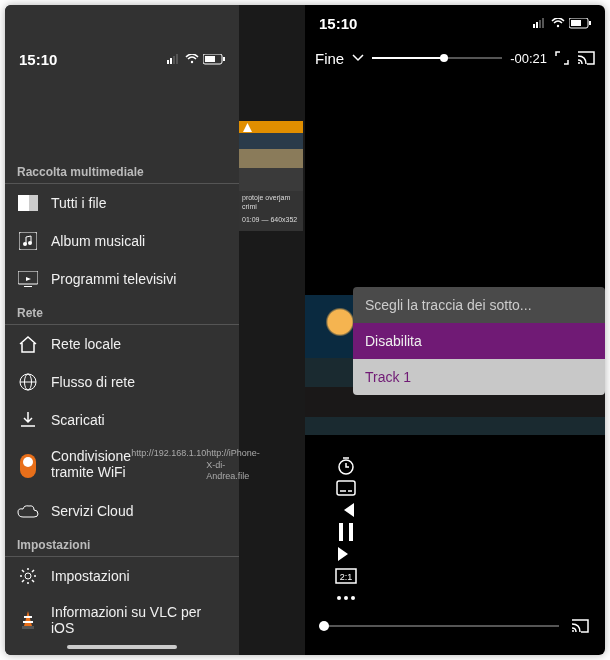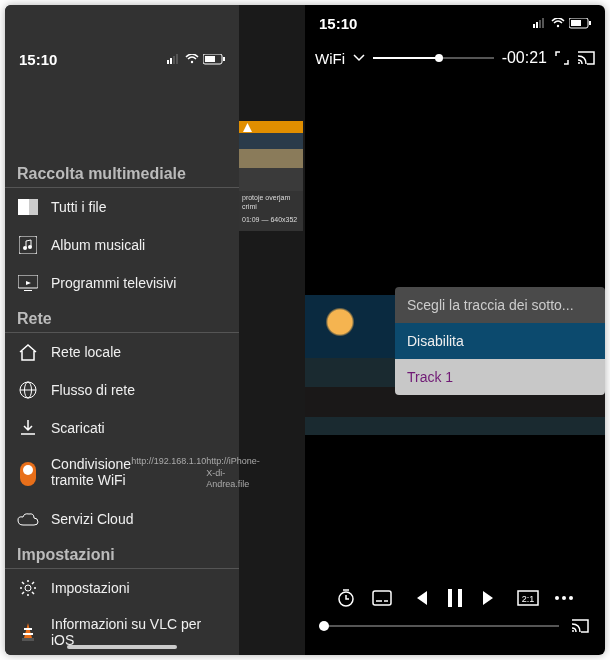--- a/index.html
+++ b/index.html
@@ -46,21 +46,21 @@
     position: absolute; top: -10px; left: 4px; width: 9px; height: 9px;
     background: #fff; clip-path: polygon(50% 0,100% 100%,0 100%);
   }
   .thumb .img {
     height: 58px;
     background: linear-gradient(#2a3b4a 0 28%, #8a7b5a 28% 60%, #3a3a3a 60% 100%);
   }
   .thumb .txt { font-size: 7px; color: #ddd; padding: 2px 3px; line-height: 1.3; }
 
   .section-head {
-    font-size: 16px; font-weight: 600; color: #bbb;
+    font-size: 12px; font-weight: 600; color: #bbb;
     padding: 8px 12px 4px; border-bottom: 1px solid #555;
   }
   .item {
     display: flex; align-items: center; gap: 12px;
     padding: 9px 12px; font-size: 14px; color: #f0f0f0;
   }
   .item .ic {
     width: 22px; height: 20px; display: flex; align-items: center;
     justify-content: center; flex-shrink: 0;
   }
@@ -84,49 +84,49 @@
     flex: 1; height: 2px; background: #555; position: relative;
   }
   .track .fill {
     position: absolute; left: 0; top: 0; height: 100%; width: 55%;
     background: #fff;
   }
   .track .knob {
     position: absolute; top: 50%; left: 55%; transform: translate(-50%,-50%);
     width: 8px; height: 8px; background: #fff; border-radius: 50%;
   }
-  .time { font-size: 16px; }
+  .time { font-size: 13px; }
 
   .video {
     position: absolute; top: 290px; left: 0; right: 0; height: 140px;
     background: linear-gradient(#0a2a40 0 45%, #1a2a30 45% 100%);
     overflow: hidden;
   }
   .stage-light {
     position:absolute; left:18px; top:10px; width:34px; height:34px;
     background: radial-gradient(circle,#f5b450 0 50%, transparent 60%);
     border-radius:50%;
   }
   .stage-band {
     position:absolute; left:0; right:0; bottom:18px; height:30px;
     background:#1a1818;
   }
 
   .popup {
-    position: absolute; right: 0; top: 282px; width: 210px;
+    position: absolute; right: 0; top: 282px; width: 252px;
     border-radius: 4px; overflow: hidden; font-size: 14px;
   }
   .popup .hd { background: #4a4a4a; color: #ccc; padding: 10px 12px; }
-  .popup .opt { background: #0c4a6e; color: #eee; padding: 10px 12px; }
+  .popup .opt { background: #701a75; color: #eee; padding: 10px 12px; }
   .popup .opt.sel { background: #c8c8c8; color: #701a75; }
 
   .controls {
     position: absolute; bottom: 46px; left: 0; right: 0;
     display: flex; justify-content: space-between;
-    padding: 0 30px; color: #eee;
+    padding: 0 30px; color: #eee; flex-direction: column;
   }
   .ctrl-ic { width: 22px; height: 22px; display:flex; align-items:center; justify-content:center; }
 
   .seek {
     position: absolute; bottom: 18px; left: 14px; right: 14px;
     display: flex; align-items: center; gap: 10px;
   }
   .seek .bar { flex: 1; height: 2px; background: #555; position: relative; }
   .seek .bar .k {
     position: absolute; left: 0; top: 50%; transform: translate(0,-50%);
@@ -299,21 +299,21 @@
           </svg>
         <svg width="22" height="11">
             <rect x="0" y="0" width="19" height="10" rx="2" stroke="#fff" fill="none"></rect>
             <rect x="20" y="3" width="2" height="4" fill="#fff"></rect>
             <rect x="2" y="2" width="10" height="6" fill="#fff"></rect>
           </svg>
       </span>
     </div>
 
     <div class="topbar">
-      <span>WiFi</span>
+      <span>Fine</span>
       <span class="ic">
           <svg width="12" height="8">
             <path d="M1 1 L6 6 L11 1" stroke="#fff" fill="none" stroke-width="1.5"></path>
           </svg>
         </span>
       <div class="track">
         <div class="fill"></div>
           <div class="knob"></div>
       </div>
       <span class="time">-00:21</span>

